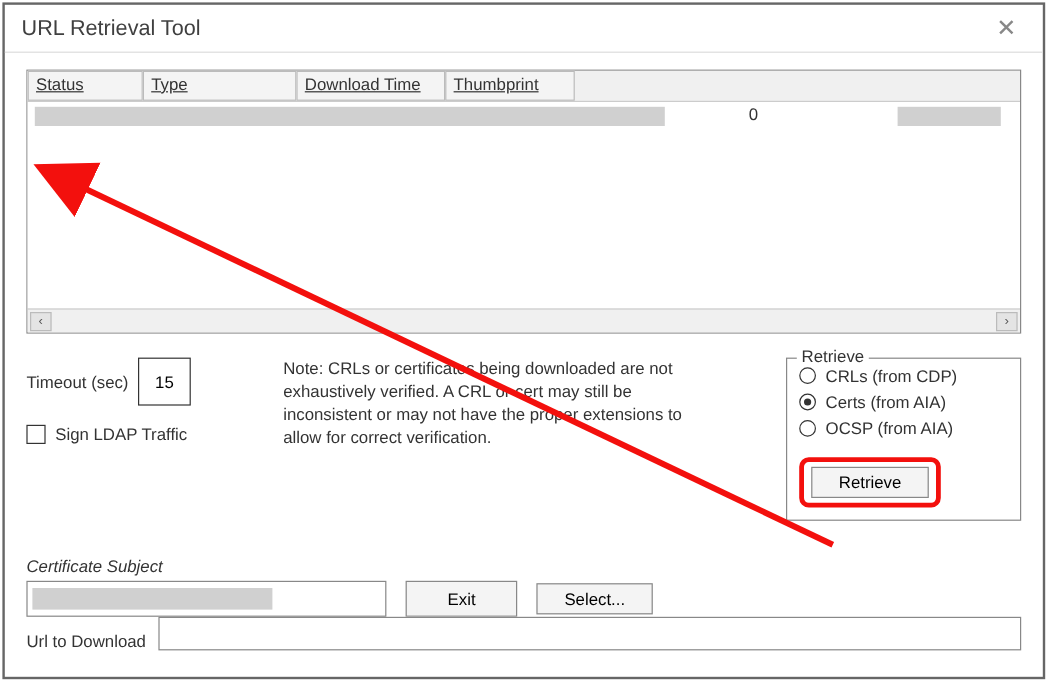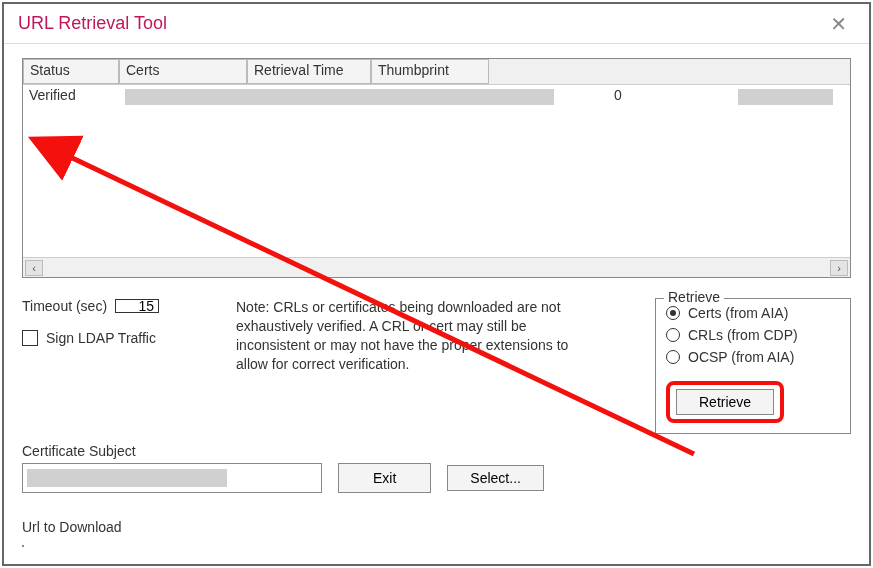--- a/index.html
+++ b/index.html
@@ -24,21 +24,21 @@
   }
   .titlebar {
     display: flex;
     align-items: center;
     justify-content: space-between;
     height: 40px;
     padding: 0 14px 0 14px;
     border-bottom: 1px solid #ddd;
   }
   .titlebar .title {
-    color: #be185d;
+    color: #404040;
     font-size: 18px;
   }
   .titlebar .close {
     font-size: 20px;
     color: #888;
     cursor: pointer;
     padding: 4px 8px;
   }
   .content {
     padding: 14px 18px 0 18px;
@@ -50,20 +50,21 @@
     height: 220px;
     position: relative;
     display: flex;
     flex-direction: column;
   }
   .grid-header {
     display: flex;
     background: #f0f0f0;
     border-bottom: 1px solid #ccc;
     height: 26px;
+    text-decoration: underline;
   }
   .gh-cell {
     border: 1px solid #bbb;
     border-right: 1px solid #bbb;
     padding: 2px 6px;
     background: #f4f4f4;
     overflow: hidden;
     white-space: nowrap;
   }
   .grid-body {
@@ -77,21 +78,21 @@
   }
   .gb-cell {
     padding: 2px 6px;
     overflow: hidden;
     white-space: nowrap;
   }
   .col-status { width: 96px; }
   .col-type   { width: 128px; }
   .col-url    { flex: 1; }
   .col-rt     { width: 124px; }
-  .col-thumb  { width: 118px; }
+  .col-thumb  { width: 108px; }
   .redacted {
     background: #d0d0d0;
     height: 16px;
     margin-top: 2px;
     width: 90%;
   }
   .grid-scroll {
     height: 20px;
     display: flex;
     align-items: center;
@@ -117,23 +118,23 @@
     width: 210px;
   }
   .timeout-row {
     display: flex;
     align-items: center;
     gap: 8px;
     margin-bottom: 16px;
   }
   .timeout-row input {
     width: 44px;
-    height: 14px;
+    height: 40px;
     border: 1px solid #333;
-    text-align: right;
+    text-align: center;
     padding: 0 4px;
     font-family: inherit;
     font-size: 14px;
   }
   .checkbox-row {
     display: flex;
     align-items: center;
     gap: 8px;
   }
   .checkbox-row .cb {
@@ -189,21 +190,22 @@
   }
   .btn {
     border: 1px solid #888;
     background: #f4f4f4;
     padding: 4px 22px;
     font-family: inherit;
     font-size: 14px;
     cursor: pointer;
   }
   .subject-label {
-    margin-top: 9px;
+    margin-top: 30px;
+    font-style: italic;
   }
   .subject-row {
     display: flex;
     align-items: center;
     gap: 16px;
     margin-top: 4px;
   }
   .subject-input {
     width: 300px;
     height: 30px;
@@ -212,24 +214,22 @@
     position: relative;
   }
   .subject-input .redact {
     position:absolute;
     left:4px; top:5px;
     width: 200px; height: 18px;
     background: #d0d0d0;
   }
   .url-row {
     display: flex;
-    align-items: flex-start;
+    align-items: flex-end;
     gap: 10px;
-    margin-top: 26px;
-    flex-direction: column;
   }
   .url-input {
     flex: 1;
     height: 28px;
     border: 1px solid #888;
     background: #fff;
   }
   
   .arrow-svg {
     position: absolute;
@@ -246,27 +246,26 @@
   <div class="titlebar">
     <div class="title">URL Retrieval Tool</div>
     <div class="close">✕</div>
   </div>
 
   <div class="content">
 
     <div class="grid-wrap">
       <div class="grid-header">
         <div class="gh-cell col-status">Status</div>
-        <div class="gh-cell col-type">Certs</div>
-        <div class="gh-cell col-rt">Retrieval Time</div>
+        <div class="gh-cell col-type">Type</div>
+        <div class="gh-cell col-rt">Download Time</div>
         <div class="gh-cell col-thumb">Thumbprint</div>
       </div>
       <div class="grid-body">
         <div class="gb-row">
-          <div class="gb-cell col-status">Verified</div>
           <div class="gb-cell col-url">
               <div class="redacted"></div>
             </div>
           <div class="gb-cell col-rt">0</div>
           <div class="gb-cell col-thumb">
               <div class="redacted"></div>
             </div>
         </div>
       </div>
       <div class="grid-scroll">
@@ -285,26 +284,26 @@
           <span class="cb"></span>
           <span>Sign LDAP Traffic</span>
         </div>
       </div>
 
       <div class="note">Note: CRLs or certificates being downloaded are not exhaustively verified.  A CRL or cert may still be inconsistent or may not have the proper extensions to allow for correct verification.</div>
 
       <div class="retrieve-group">
         <div class="legend">Retrieve</div>
         <div class="radio-row">
+          <span class="radio"></span>
+          <span>CRLs (from CDP)</span>
+        </div>
+        <div class="radio-row">
           <span class="radio selected"></span>
           <span>Certs (from AIA)</span>
-        </div>
-        <div class="radio-row">
-          <span class="radio"></span>
-          <span>CRLs (from CDP)</span>
         </div>
         <div class="radio-row">
           <span class="radio"></span>
           <span>OCSP (from AIA)</span>
         </div>
         <div class="retrieve-btn-wrap">
           <button class="btn">Retrieve</button>
         </div>
       </div>
     </div>

